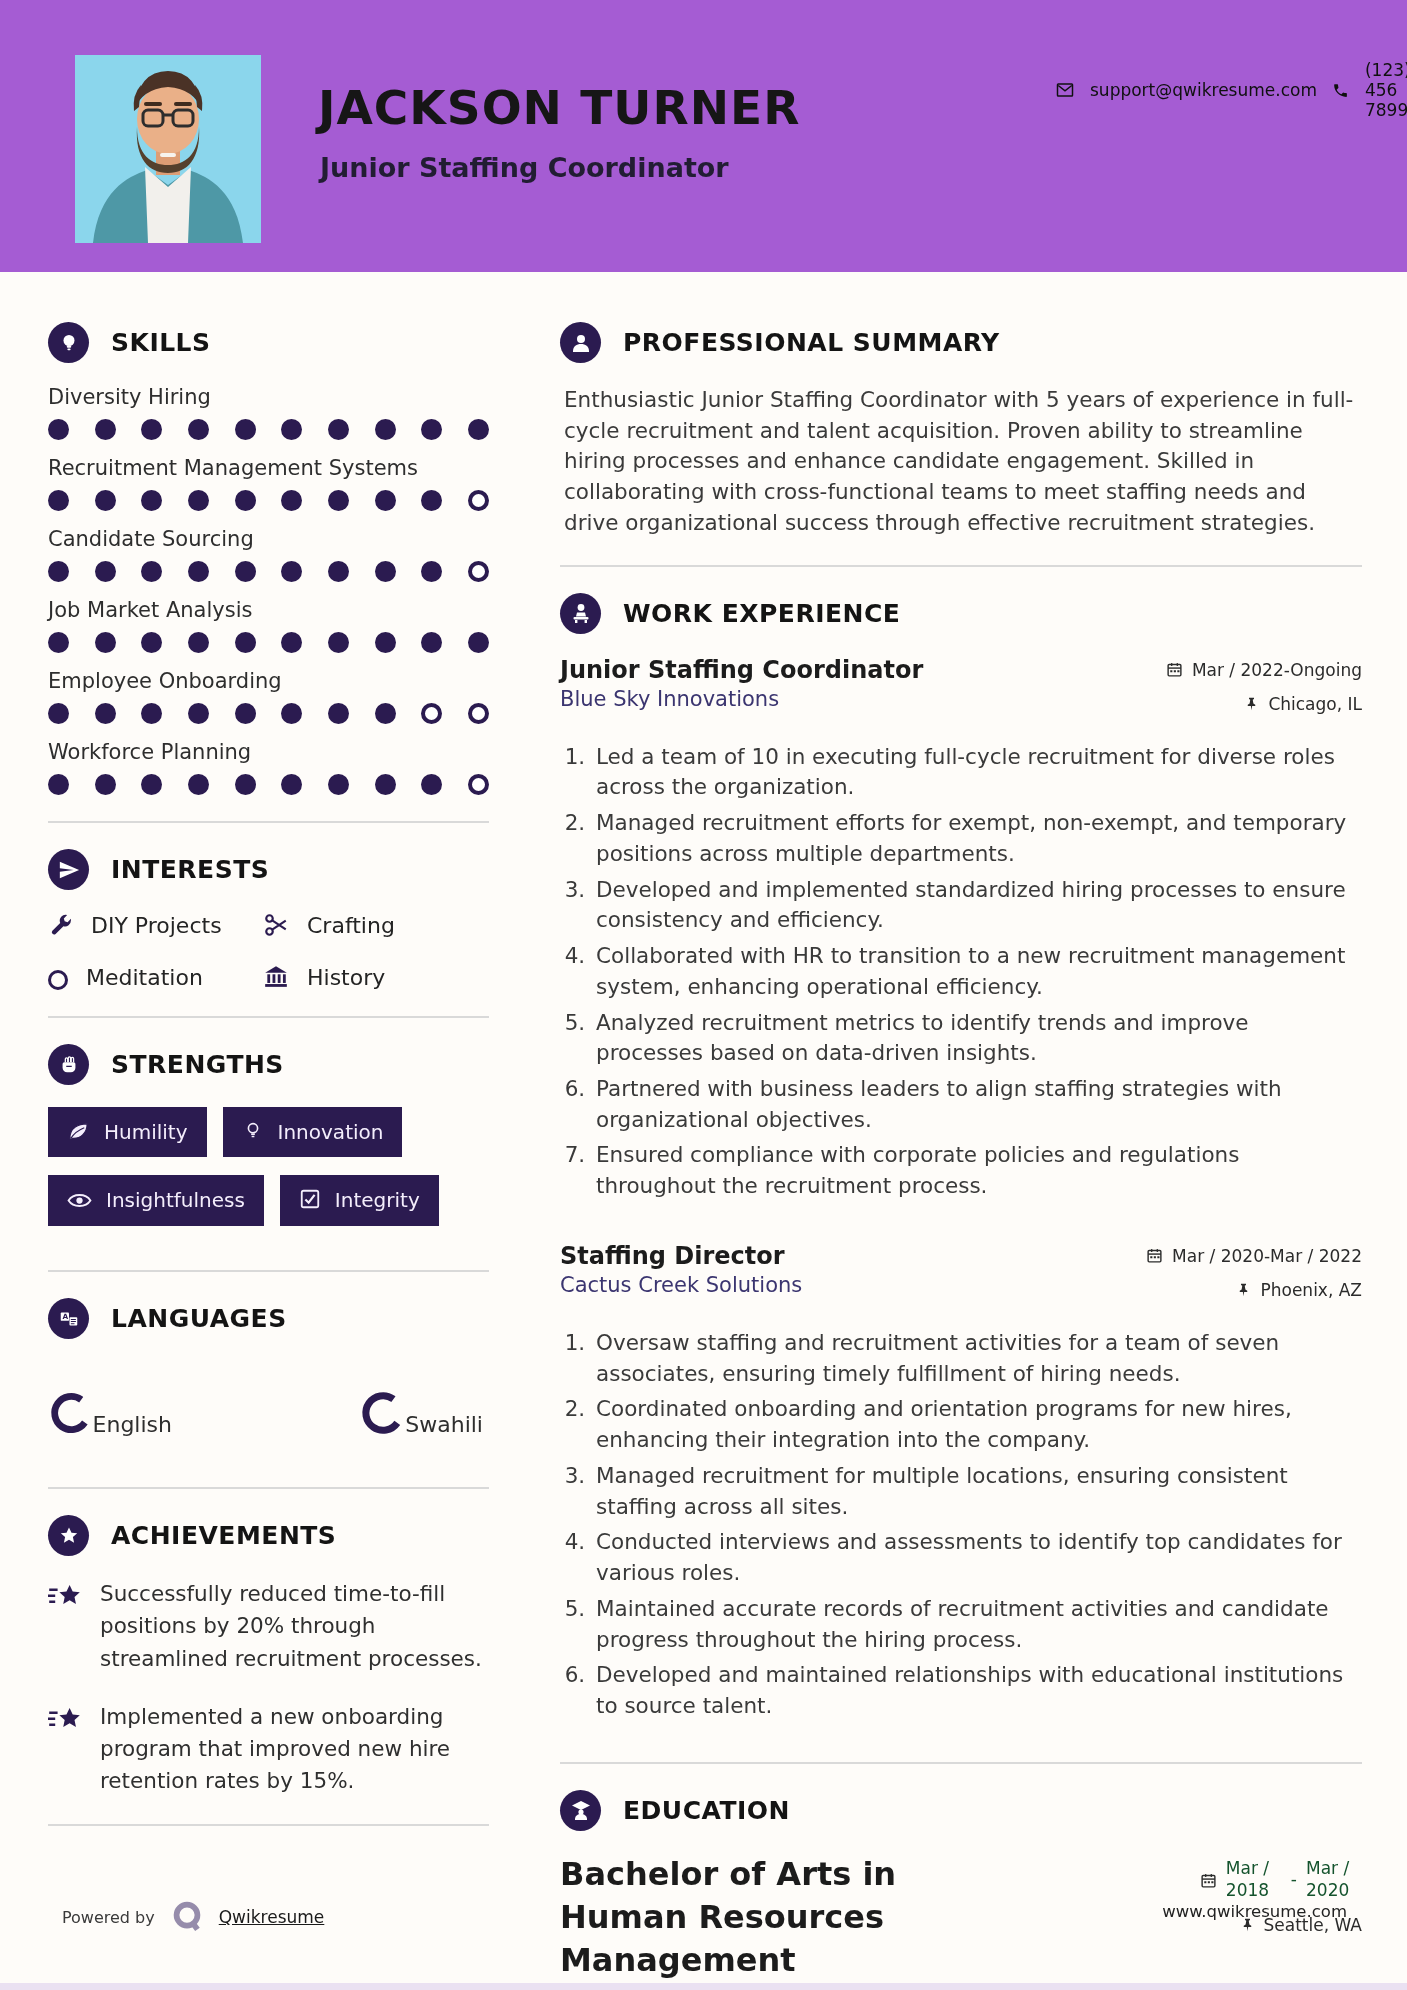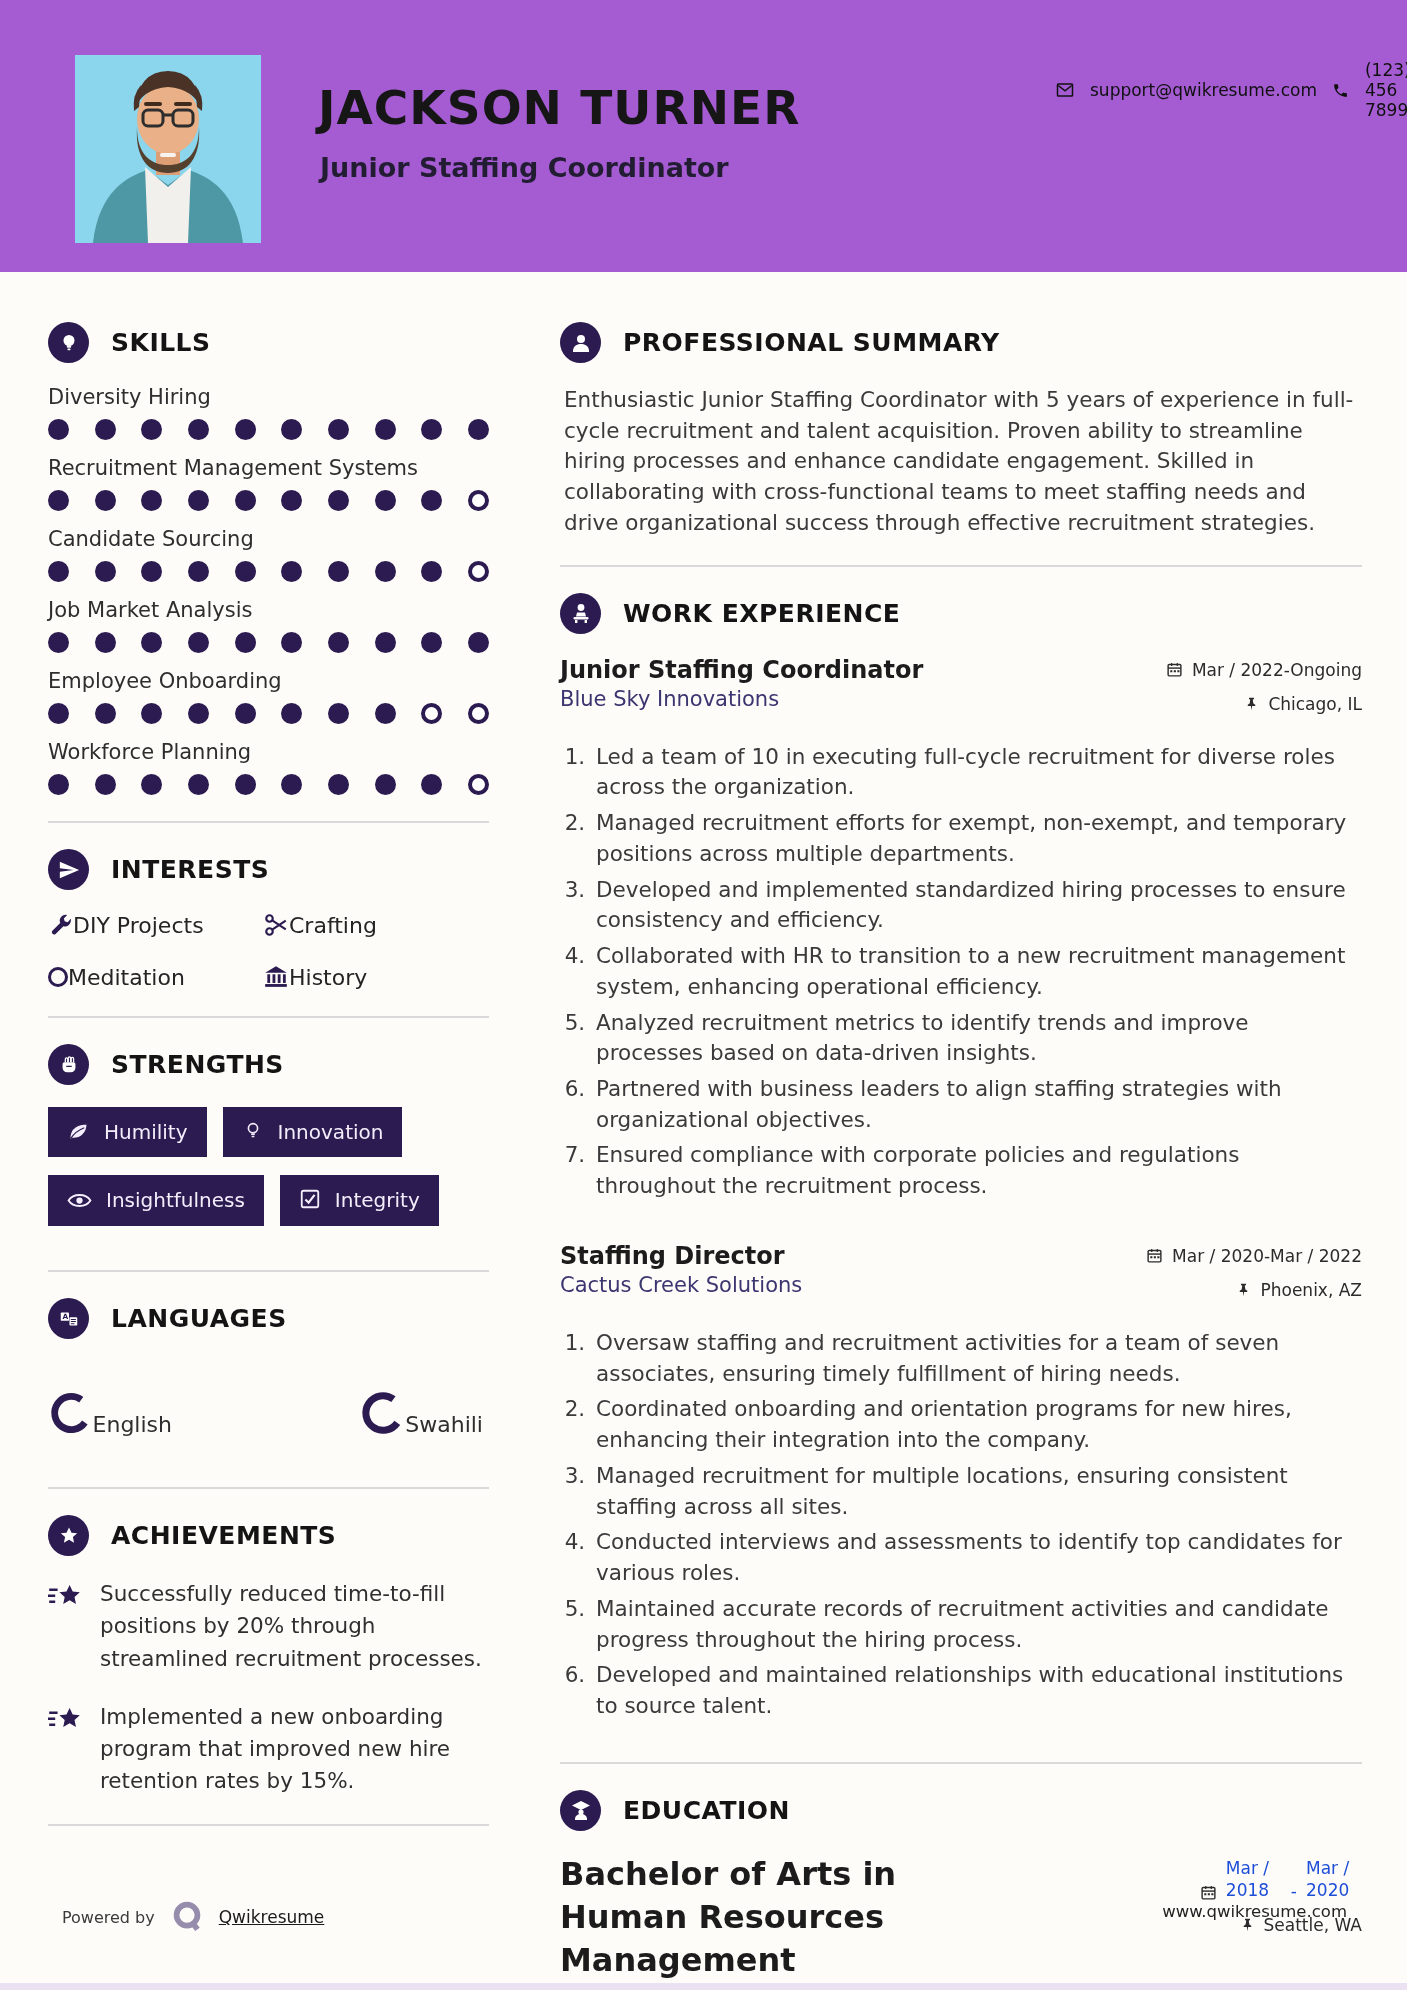--- a/index.html
+++ b/index.html
@@ -30,21 +30,21 @@
   .divider{height:2px;background:var(--divider);margin:26px 0}
 
   
   .skill-name{font-size:21px;color:#2e2e2e;margin-bottom:10px}
   .dots{display:flex;justify-content:space-between;margin-bottom:16px}
   .dot{width:21px;height:21px;border-radius:50%;background:var(--navy)}
   .dot.open{background:#fff;border:4.5px solid var(--navy)}
 
   
   .interests-grid{display:grid;grid-template-columns:215px 1fr;row-gap:26px;font-size:22px;color:#242424;margin-top:6px}
-  .int-item{display:flex;align-items:center;}
+  .int-item{display:flex;align-items:flex-end;gap:18px}
   .int-item svg{flex-shrink:0}
   .ring{width:20px;height:20px;border:3.5px solid var(--navy);border-radius:50%}
 
   
   .pills{display:flex;flex-wrap:wrap;margin-top:4px}
   .pill{display:inline-flex;align-items:flex-start;gap:14px;background:var(--navy);color:#f4eefc;font-size:20px;padding:13px 19px;margin:0 16px 18px 0}
 
   
   .langs{display:flex;justify-content:space-between;padding:4px 6px 0 2px}
   .lang{display:flex;flex-direction:row;align-items:center;width:122px}
@@ -59,21 +59,21 @@
   .summary-text{font-size:21.5px;line-height:1.43;color:var(--body);margin:4px}
   .job{margin-top:10px;margin-bottom:40px}
   .job-head{display:flex;justify-content:space-between;align-items:flex-start}
   .job-role{font-size:24px;font-weight:700;color:#1c1c1c}
   .job-company{font-size:21px;color:var(--link);font-weight:500;margin-top:3px}
   .job-meta{display:flex;flex-direction:column;gap:14px;align-items:flex-end;font-size:17px;color:#2b2b2b;padding-top:4px}
   .meta-row{display:flex;align-items:center;gap:9px}
   .job-bullets{margin:28px 0 0;padding-left:32px;font-size:21.5px;line-height:1.43;color:var(--body)}
   .job-bullets li{margin-bottom:5px;padding-left:4px}
   .edu-degree{font-size:32px;font-weight:700;color:#1c1c1c;width:470px;line-height:1.35}
-  .edu-dates{display:flex;align-items:flex-end;gap:9px;font-size:17px;color:#1d4ed8}
+  .edu-dates{display:flex;align-items:center;gap:9px;font-size:17px;color:#14532d}
   .edu-date-col{width:56px;line-height:1.3}
   .edu-desc{font-size:21.5px;line-height:1.43;color:var(--body);margin-top:24px}
 
   
   .footer-left{position:absolute;left:62px;top:1898px;display:flex;align-items:center;gap:13px;font-size:16px;color:#3a3a3a}
   .brand-link{font-size:17px;color:#1a1a1a;text-decoration:underline;cursor:pointer}
   .footer-right{position:absolute;right:60px;top:1902px;font-size:16.5px;color:#222;cursor:pointer}
   .bottom-strip{position:absolute;bottom:0;left:0;width:100%;height:7px;background:var(--strip)}
 </style>
 </head>

